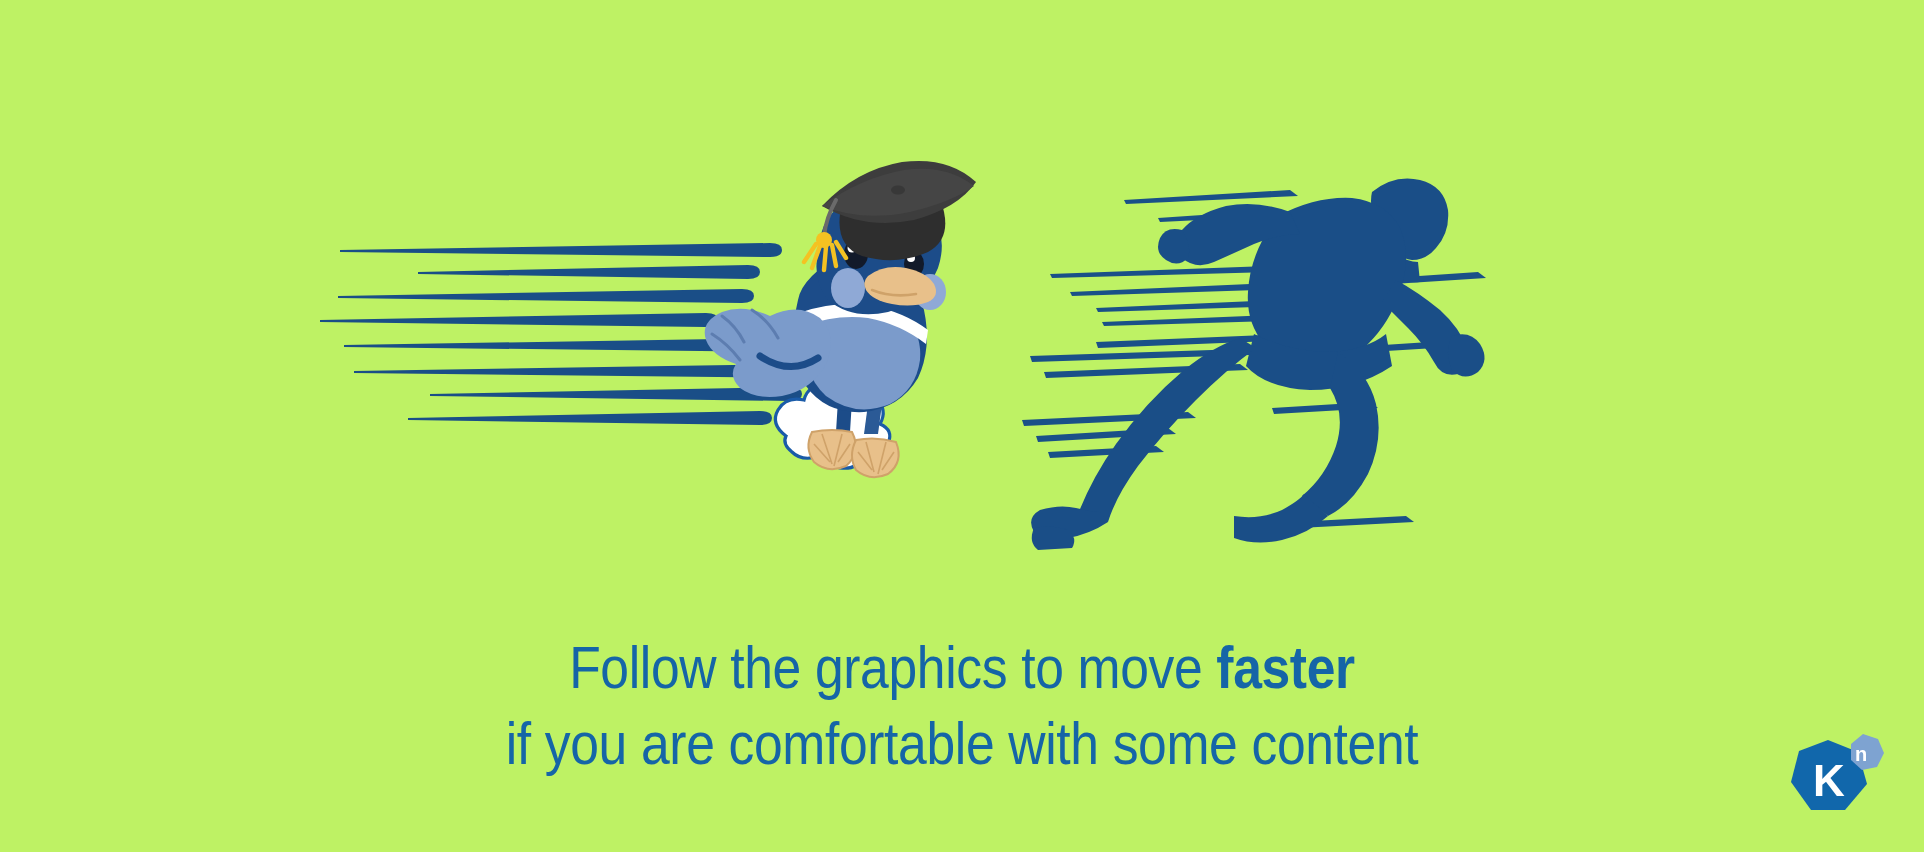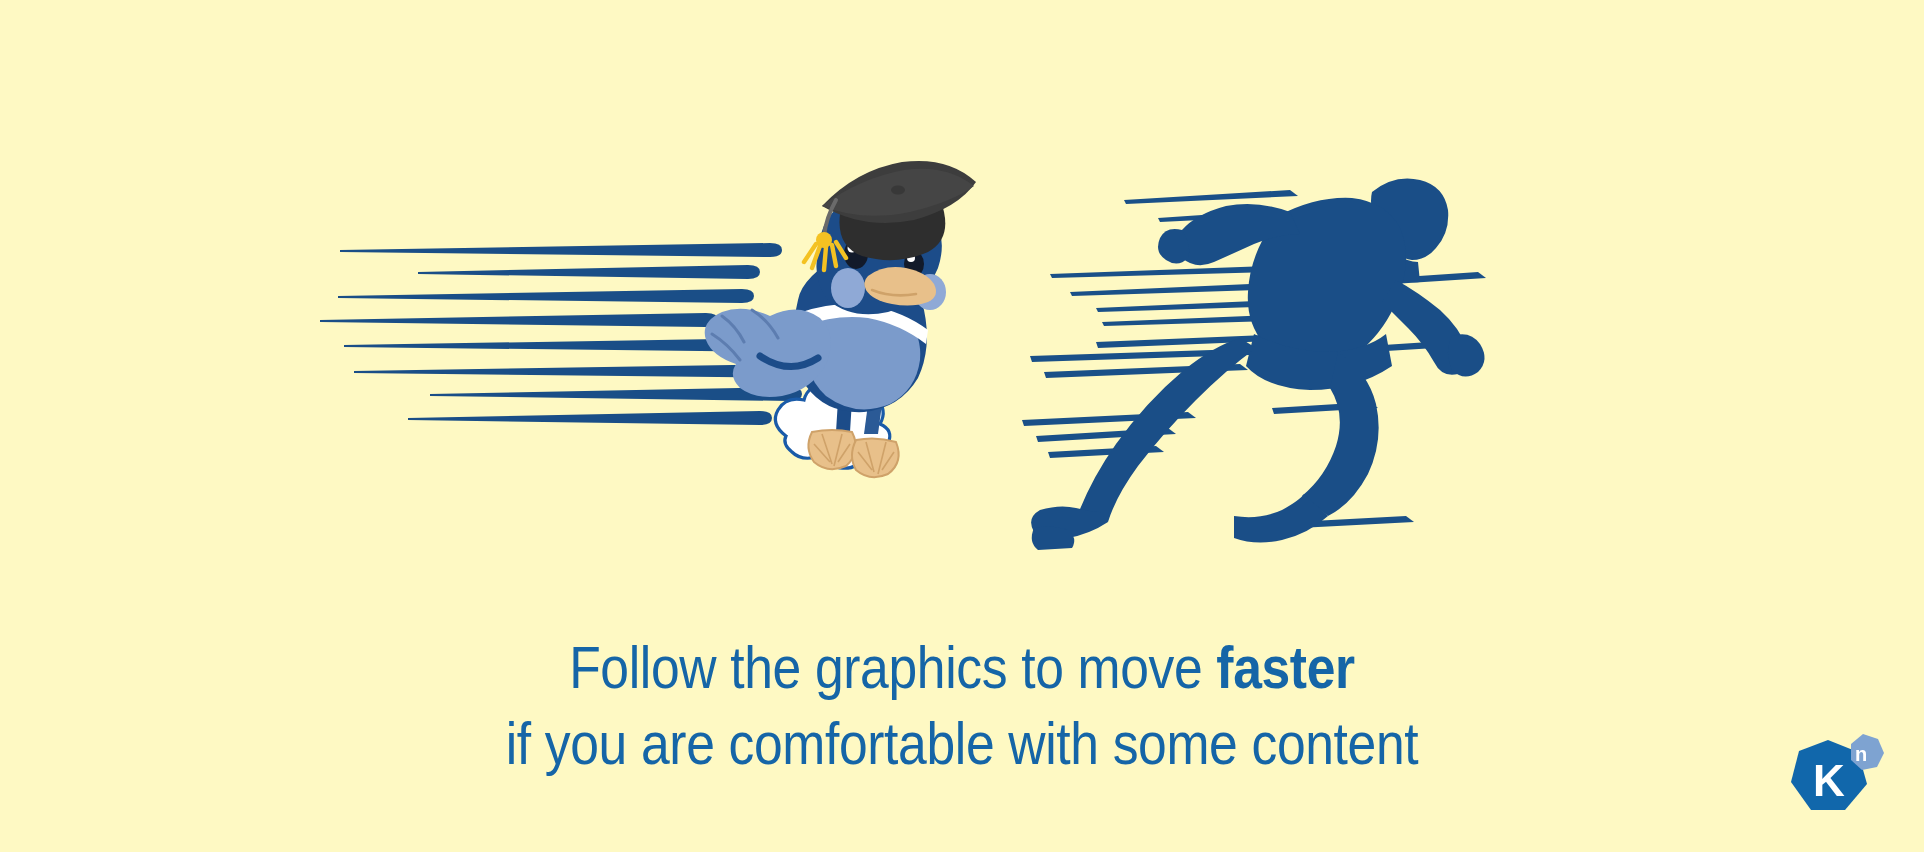--- a/index.html
+++ b/index.html
@@ -8,21 +8,21 @@
     padding: 0;
     background: #ffffff;
   }
   body {
     font-family: "Liberation Sans", sans-serif;
   }
   .slide {
     position: relative;
     width: 1924px;
     height: 852px;
-    background: #fef9c3;
+    background: #bef264;
     overflow: hidden;
   }
   .art-stage {
     position: absolute;
     left: 0;
     top: 0;
     width: 1924px;
     height: 560px;
   }
   .art-stage svg {

